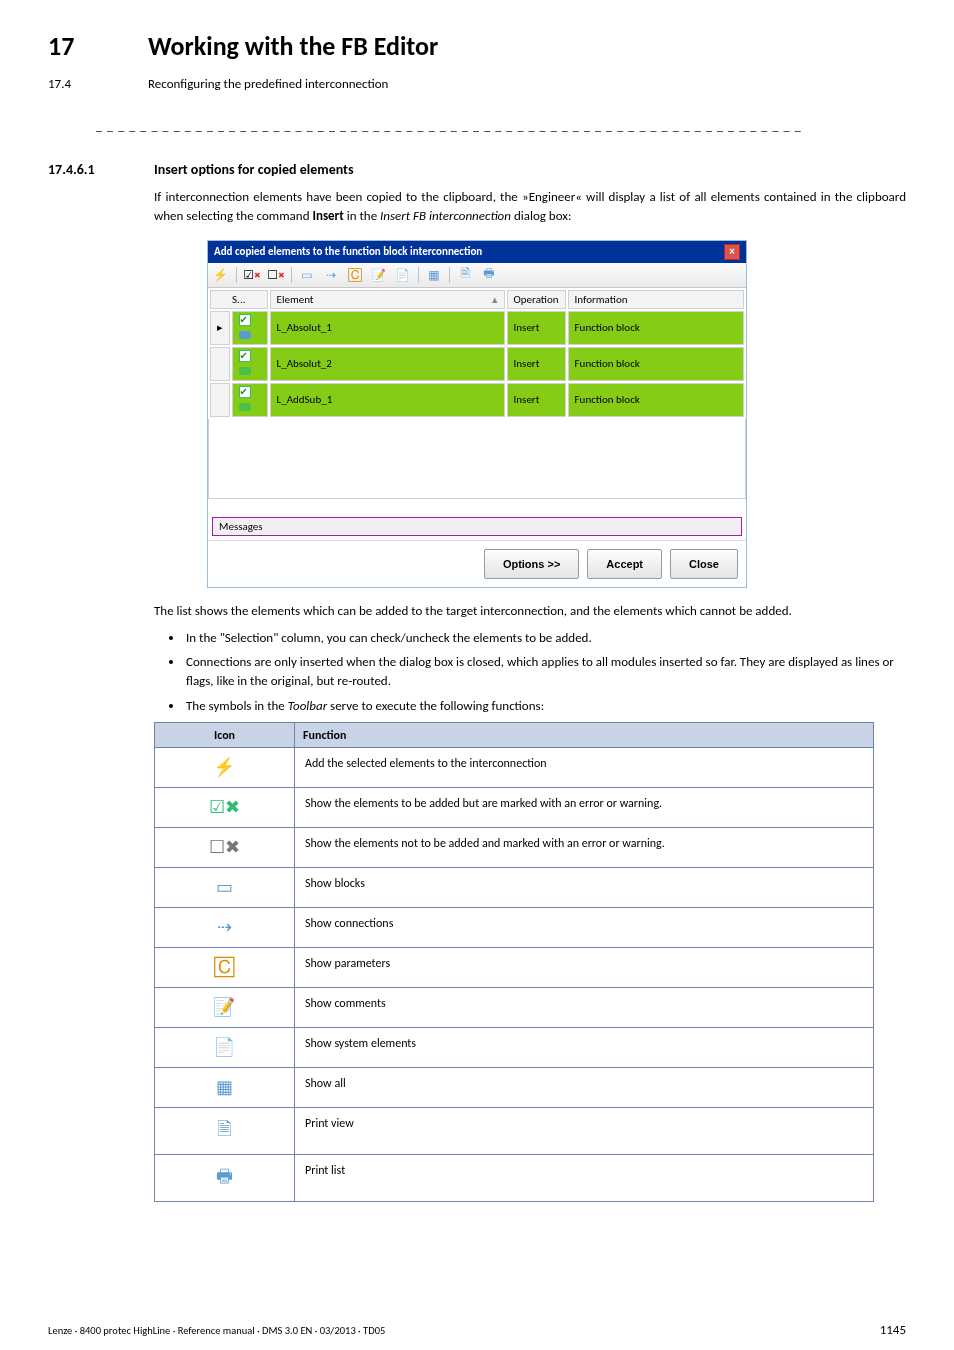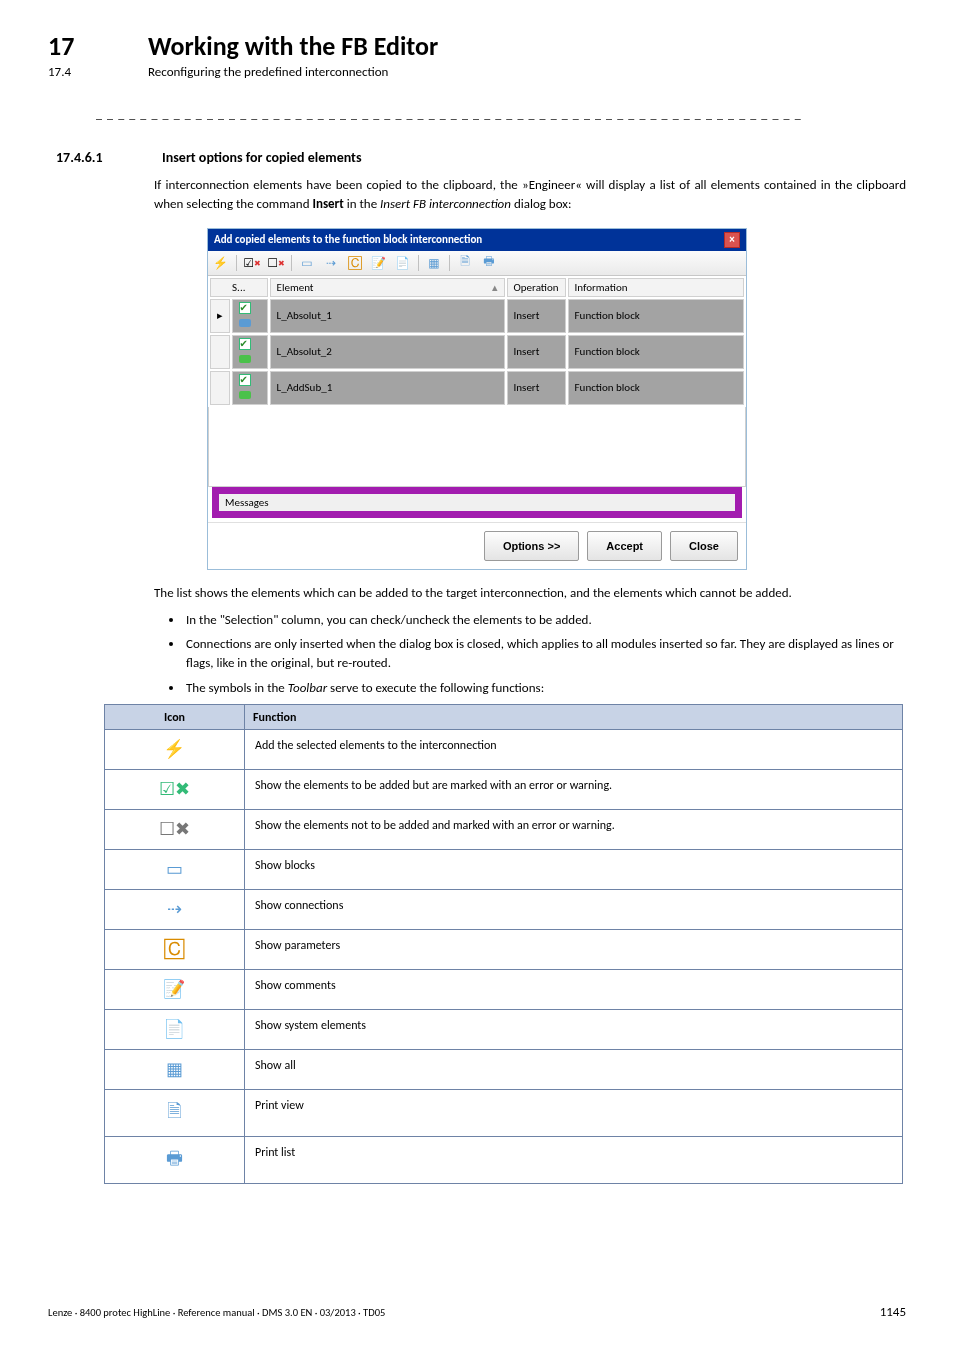--- a/index.html
+++ b/index.html
@@ -6,61 +6,61 @@
   body {
     font-family: "Segoe UI", Calibri, Arial, sans-serif;
     background: #fff;
     width: 954px;
     padding: 30px 48px 40px 48px;
     color: #000;
   }
   .header-line1 { display: flex; align-items: baseline; gap: 40px; }
   .chap-num { font-size: 26px; font-weight: 600; min-width: 60px; }
   .chap-title { font-size: 26px; font-weight: 600; }
-  .header-line2 { display: flex; align-items: baseline; gap: 40px; margin-top: 2px; }
+  .header-line2 { display: flex; align-items: baseline; gap: 40px; margin-top: 14px; }
   .sec-num { font-size: 13px; font-weight: 400; min-width: 60px; }
   .sec-title { font-size: 13px; font-weight: 400; }
   .dashes { margin-top: 28px; margin-bottom: 28px; letter-spacing: 1.2px; font-size: 12px; color: #000; overflow: hidden; white-space: nowrap; margin-left: 48px; }
 
   .section-row { display: flex; gap: 20px; margin-top: 10px; }
-  .sec-hnum { font-size: 14px; font-weight: 700; min-width: 86px; margin-left: 8px; }
+  .sec-hnum { font-size: 14px; font-weight: 700; min-width: 86px; }
   .sec-htitle { font-size: 14px; font-weight: 700; }
 
   .body-text { margin-left: 106px; font-size: 13px; line-height: 1.45; text-align: justify; margin-top: 10px; }
   .body-text b { font-weight: 700; }
   .body-text i { font-style: italic; }
 
   .dialog-wrap { display: flex; justify-content: center; margin: 14px 0 14px 0; }
   .dialog { width: 540px; border: 1px solid #9bbdd9; background: #fff; font-size: 11px; }
   .dialog-titlebar { background: #003399; color: #fff; padding: 3px 6px; display: flex; justify-content: space-between; align-items: center; font-weight: 700; }
   .close-box { width: 16px; height: 16px; background: #d9534f; color: #fff; display:flex; align-items:center; justify-content:center; font-weight:700; font-size:11px; border:1px solid #b52b27; }
   .toolbar-strip { background: linear-gradient(#fbfbfb,#eaeaea); padding: 3px 4px; display: flex; gap: 6px; align-items: center; border-bottom: 1px solid #c7c7c7; }
   .toolbar-strip .tbtn { width:18px; height:18px; display:flex; align-items:center; justify-content:center; font-size:12px; }
   .grid { width: 100%; }
-  .grid th, .grid td { border: 1px solid #d0d0d0; padding: 2px 6px; font-size: 11px; text-align: left; background: #a3a3a3; }
+  .grid th, .grid td { border: 1px solid #d0d0d0; padding: 2px 6px; font-size: 11px; text-align: left; background: #84cc16; }
   .grid th { background: #f3f3f3; font-weight: 400; }
   .grid .sel-col { width: 36px; text-align:center; }
   .inner-grid-wrap { padding: 0; }
   .chk { display:inline-block; width:12px; height:12px; border:1px solid #3b7; background:#fff; position:relative; }
   .chk::after { content:"✔"; color:#2a8a2a; font-size:10px; position:absolute; top:-2px; left:0px; }
   .status-green { display:inline-block; width:12px; height:8px; background:#4ac14a; border-radius:2px; }
   .status-blue { display:inline-block; width:12px; height:8px; background:#5a9bd4; border-radius:2px; }
   .whitespace { height: 80px; background:#fff; border:1px solid #d0d0d0; border-top:none; }
-  .msg-box { border: 7px solid #a21caf; margin-top: 0; }
+  .msg-box { border: 1px solid #a21caf; margin-top: 18px; }
   .msg-head { background:#f0f0f0; padding:2px 6px; font-size:11px; }
   .msg-body { padding:4px 6px; font-size:11px; line-height:1.5; }
   .info-ico { display:inline-block; width:12px; height:12px; border-radius:50%; background:#3d7fc7; color:#fff; font-size:9px; text-align:center; line-height:12px; margin-right:4px; font-weight:700; }
   .dialog-buttons { display:flex; justify-content:flex-end; gap:8px; padding:8px 8px 8px 8px; border-top:1px solid #e0e0e0; }
   .dbtn { border:1px solid #9a9a9a; background:linear-gradient(#fdfdfd,#e4e4e4); padding:8px 18px; font-size:11px; border-radius:2px;font-weight:bold; }
 
   .body-text2 { margin-left: 106px; font-size: 13px; line-height: 1.45; text-align: justify; margin-top: 10px; }
   ul.blist { margin-left: 126px; margin-top: 8px; font-size: 13px; line-height: 1.45; }
   ul.blist li { margin-bottom: 6px; list-style: disc; padding-left: 2px; margin-left: 10px; }
 
-  table.funcs { margin-left: 56px; border-collapse: collapse; width: 799px; margin-top: 6px; font-size: 12px; border-radius: 18px; }
+  table.funcs { margin-left: 106px; border-collapse: collapse; width: 720px; margin-top: 6px; font-size: 12px; border-radius: 18px; }
   table.funcs th { background: #c8d3e6; border:1px solid #6e83a6; padding: 5px 8px; font-weight:700; text-align:left; }
   table.funcs th.icon-col { width: 140px; text-align: center; }
   table.funcs td { border:1px solid #6e83a6; padding: 8px 10px; vertical-align: top; }
   table.funcs td.icon-cell { text-align:center; vertical-align: middle; height:40px; }
   .ico-box { display:inline-block; font-size:18px; }
 
   .footer { display:flex; justify-content:space-between; align-items:flex-end; margin-top: 120px; font-size: 10.5px; color:#000; }
   .page-num { font-size: 13px; font-weight: 400; }
 </style>
 </head>

